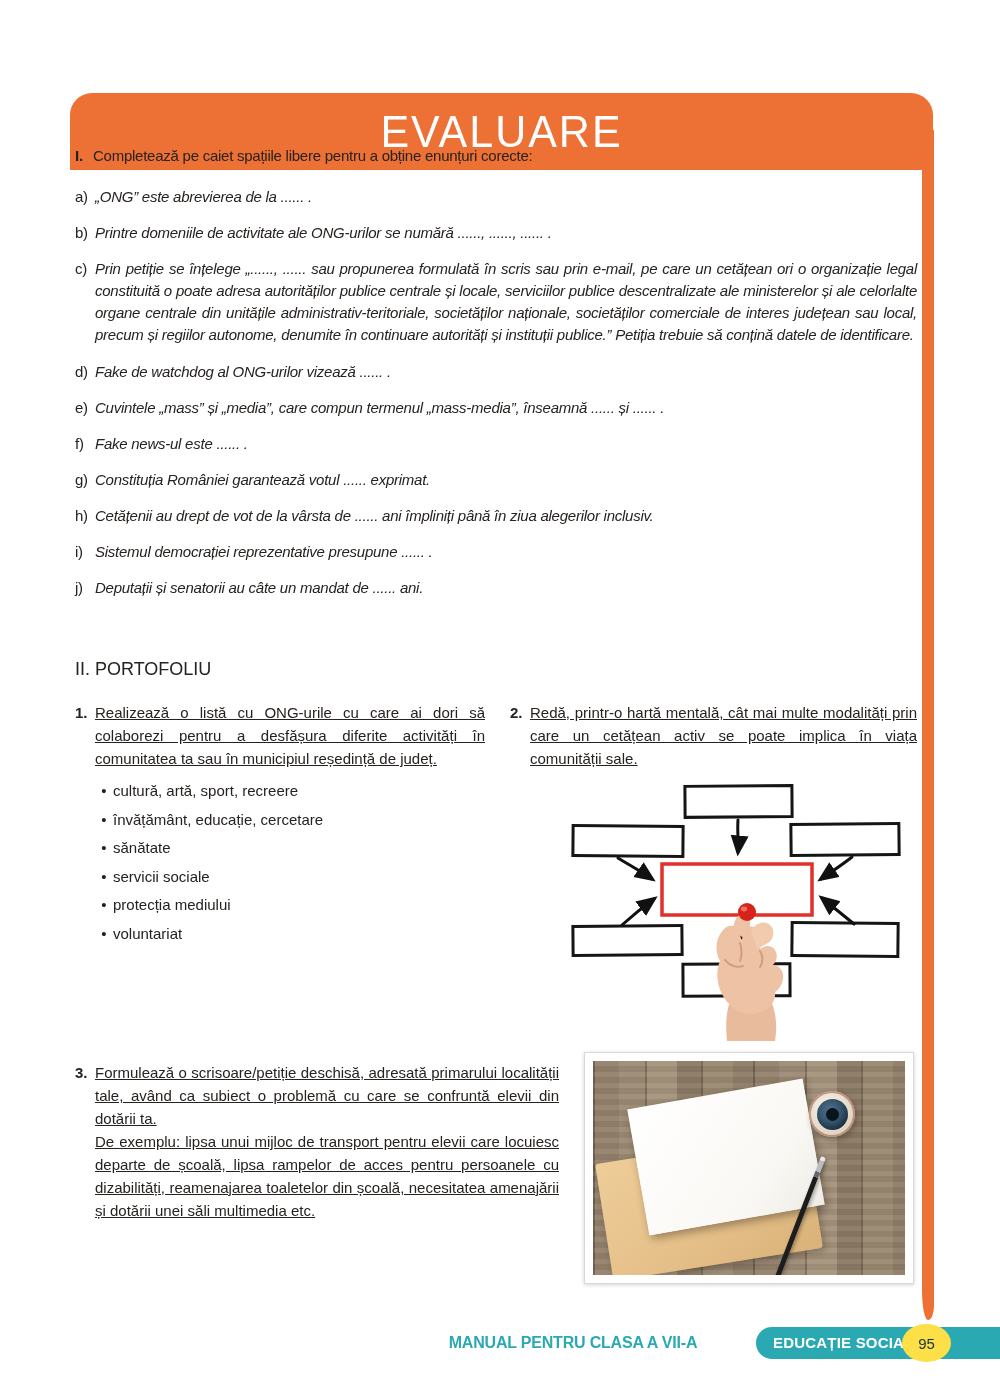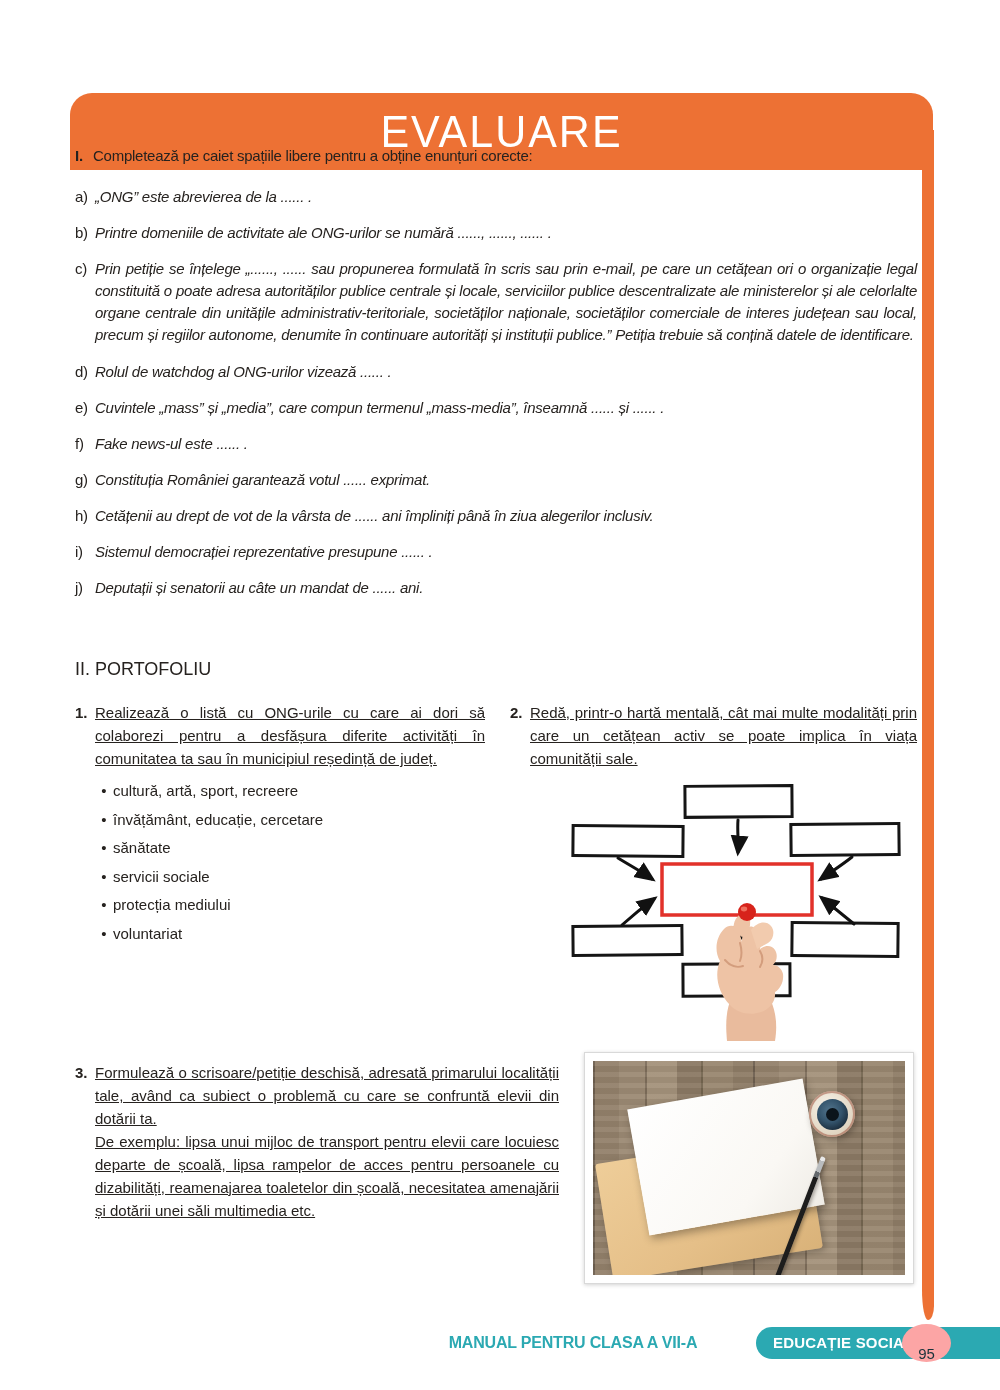--- a/index.html
+++ b/index.html
@@ -127,22 +127,22 @@
   .footer-badge {
     position: absolute; left: 756px; top: 1327px; width: 244px; height: 32px;
     background: #2BA9B2; border-radius: 16px 0 0 16px;
   }
   .footer-badge .subject {
     position: absolute; left: 17px; top: 0; line-height: 32px;
     color: #ffffff; font-size: 15px; font-weight: bold; letter-spacing: 0.2px;
   }
   .page-ellipse {
     position: absolute; left: 146px; top: -3px; width: 49px; height: 38px;
-    background: #fca5a5; border-radius: 50%;
-    display: flex; align-items: flex-end; justify-content: center;
+    background: #fde047; border-radius: 50%;
+    display: flex; align-items: center; justify-content: center;
     font-size: 15px; color: #18323a;
   }
 </style>
 </head>
 <body>
 
 <div class="header-banner">
   <h1>EVALUARE</h1>
 </div>
 
@@ -160,21 +160,21 @@
   <div class="fill-item">
     <span class="letter">b)</span>
     <span class="txt">Printre domeniile de activitate ale ONG-urilor se numără ......, ......, ...... .</span>
   </div>
   <div class="fill-item long">
     <span class="letter">c)</span>
     <span class="txt">Prin petiție se înțelege „......, ...... sau propunerea formulată în scris sau prin e-mail, pe care un cetățean ori o organizație legal constituită o poate adresa autorităților publice centrale și locale, serviciilor publice descentralizate ale ministerelor și ale celorlalte organe centrale din unitățile administrativ-teritoriale, societăților naționale, societăților comerciale de interes județean sau local, precum și regiilor autonome, denumite în continuare autorități și instituții publice.” Petiția trebuie să conțină datele de identificare.</span>
   </div>
   <div class="fill-item">
     <span class="letter">d)</span>
-    <span class="txt">Rolul de watchdog al ONG-urilor vizează ...... .</span>
+    <span class="txt">Fake de watchdog al ONG-urilor vizează ...... .</span>
   </div>
   <div class="fill-item">
     <span class="letter">e)</span>
     <span class="txt">Cuvintele „mass” și „media”, care compun termenul „mass-media”, înseamnă ...... și ...... .</span>
   </div>
   <div class="fill-item">
     <span class="letter">f)</span>
     <span class="txt">Fake news-ul este ...... .</span>
   </div>
   <div class="fill-item">

